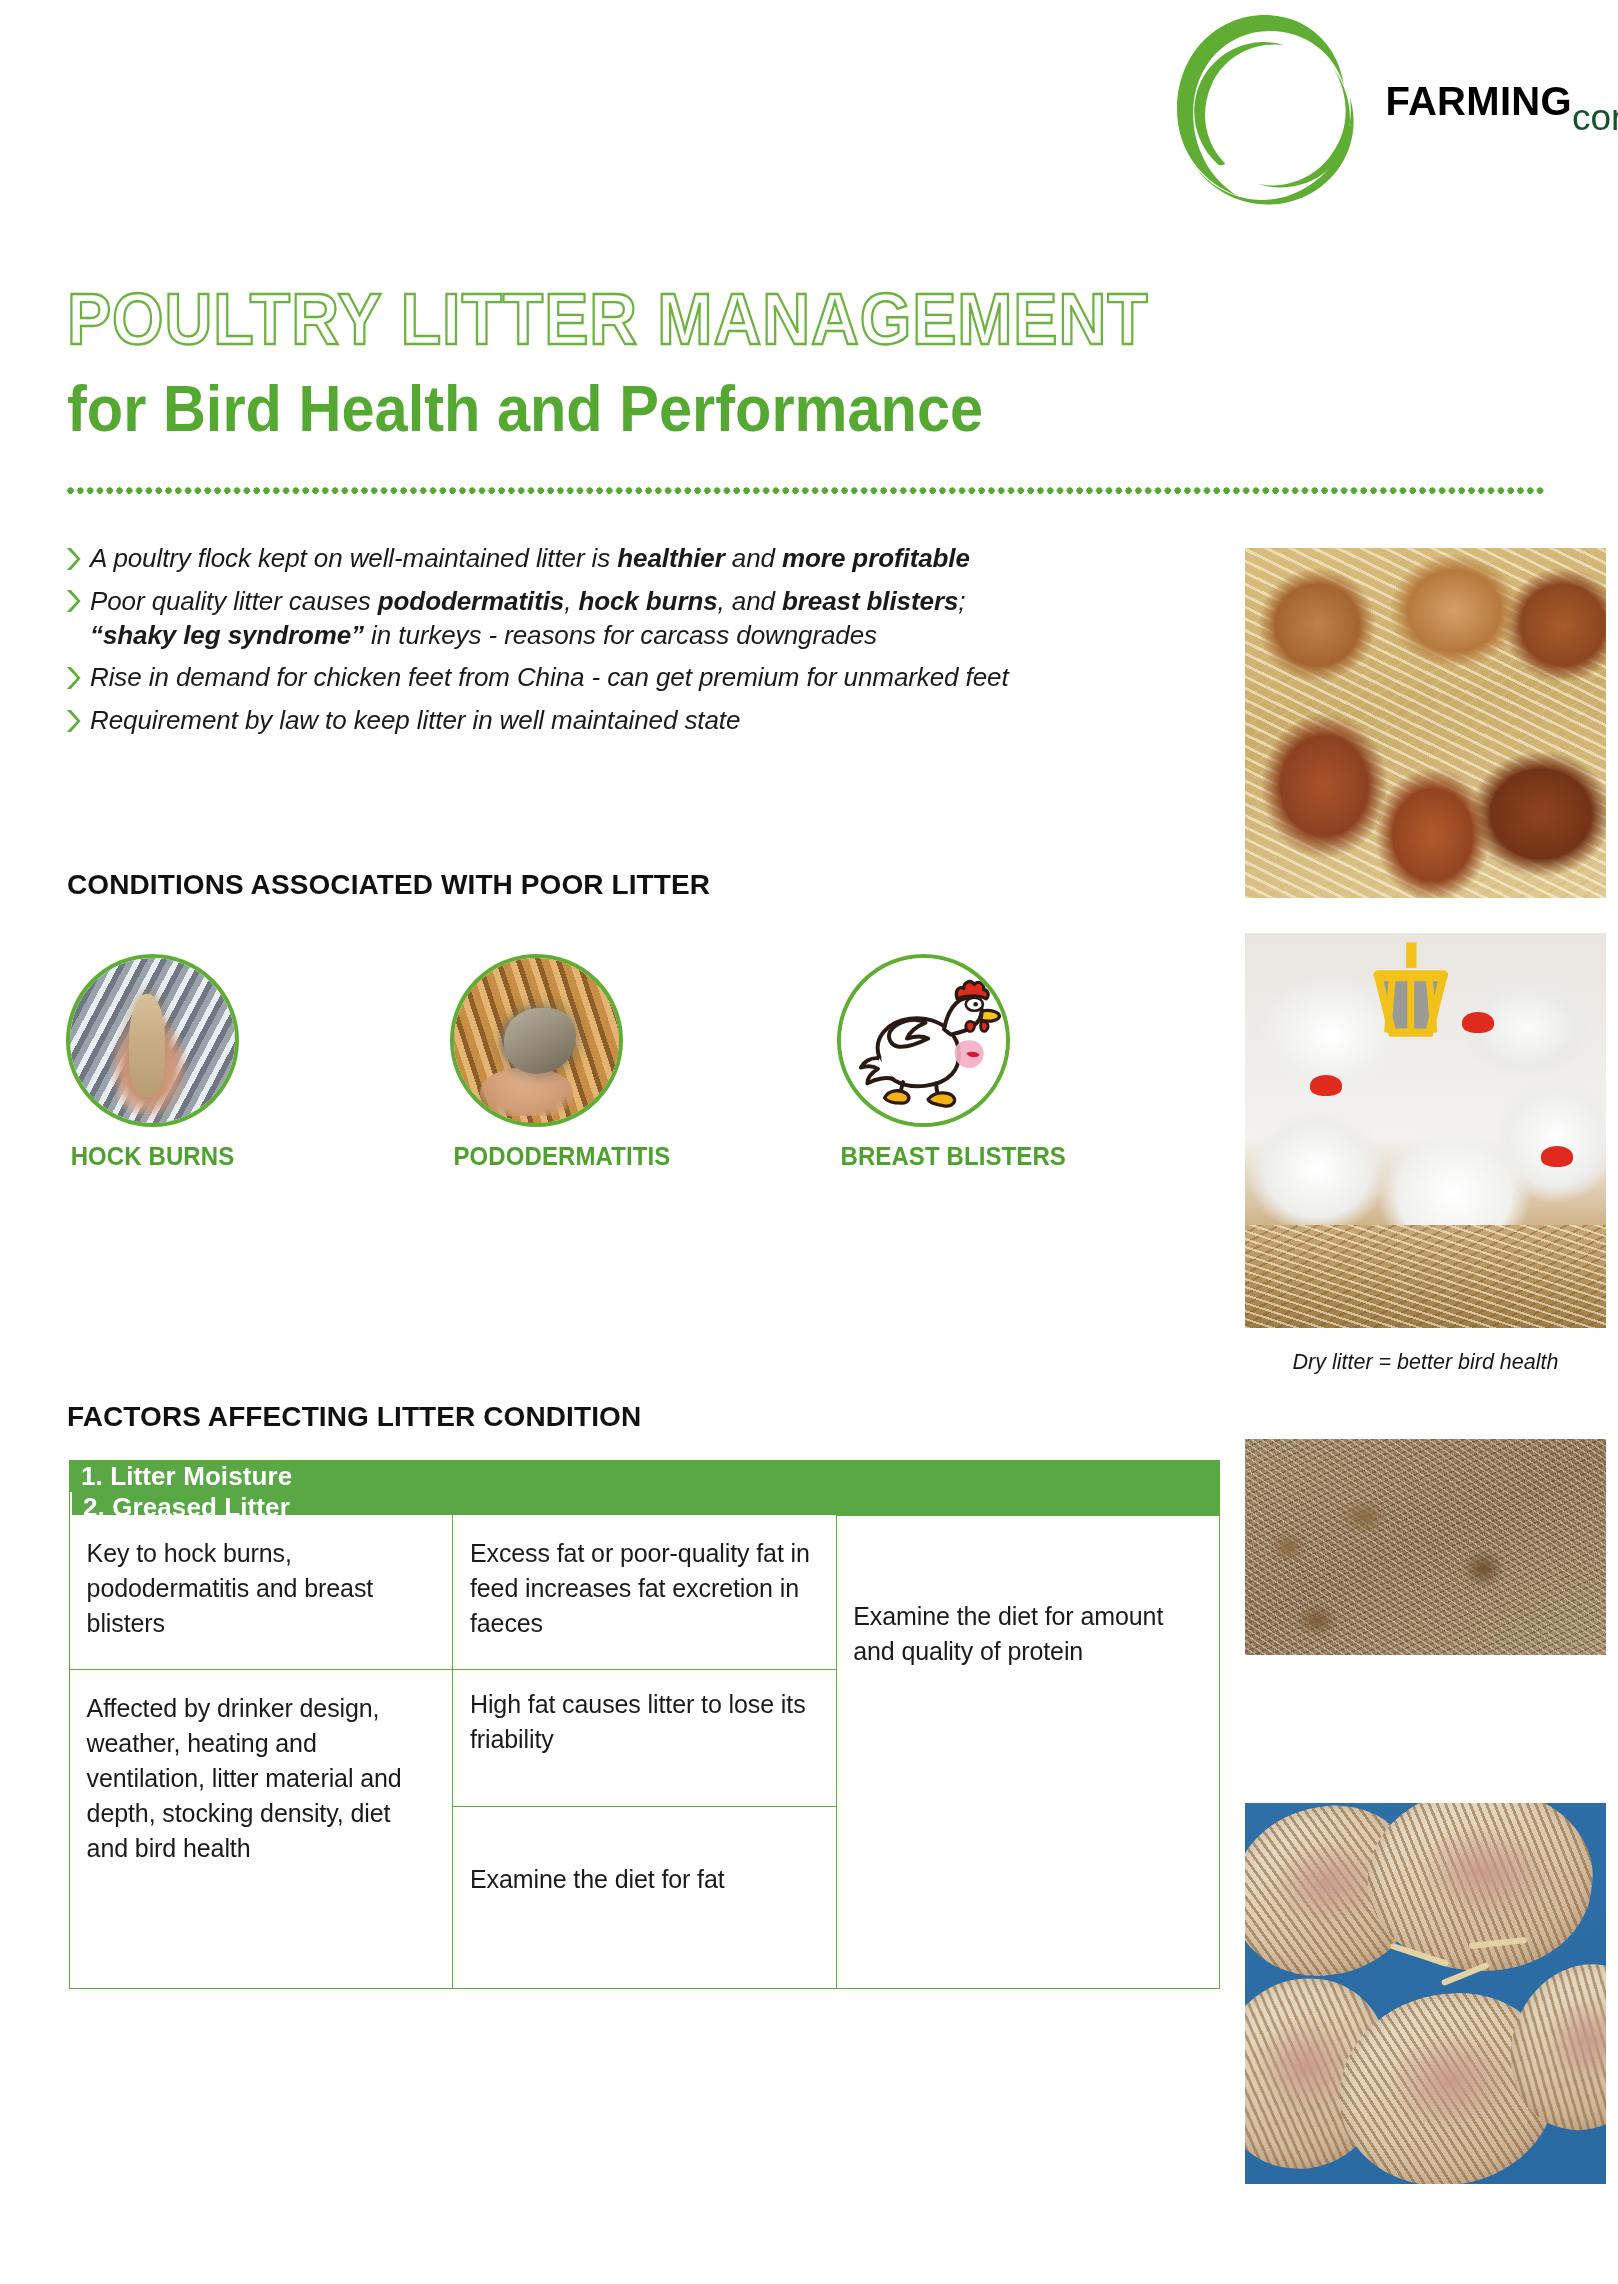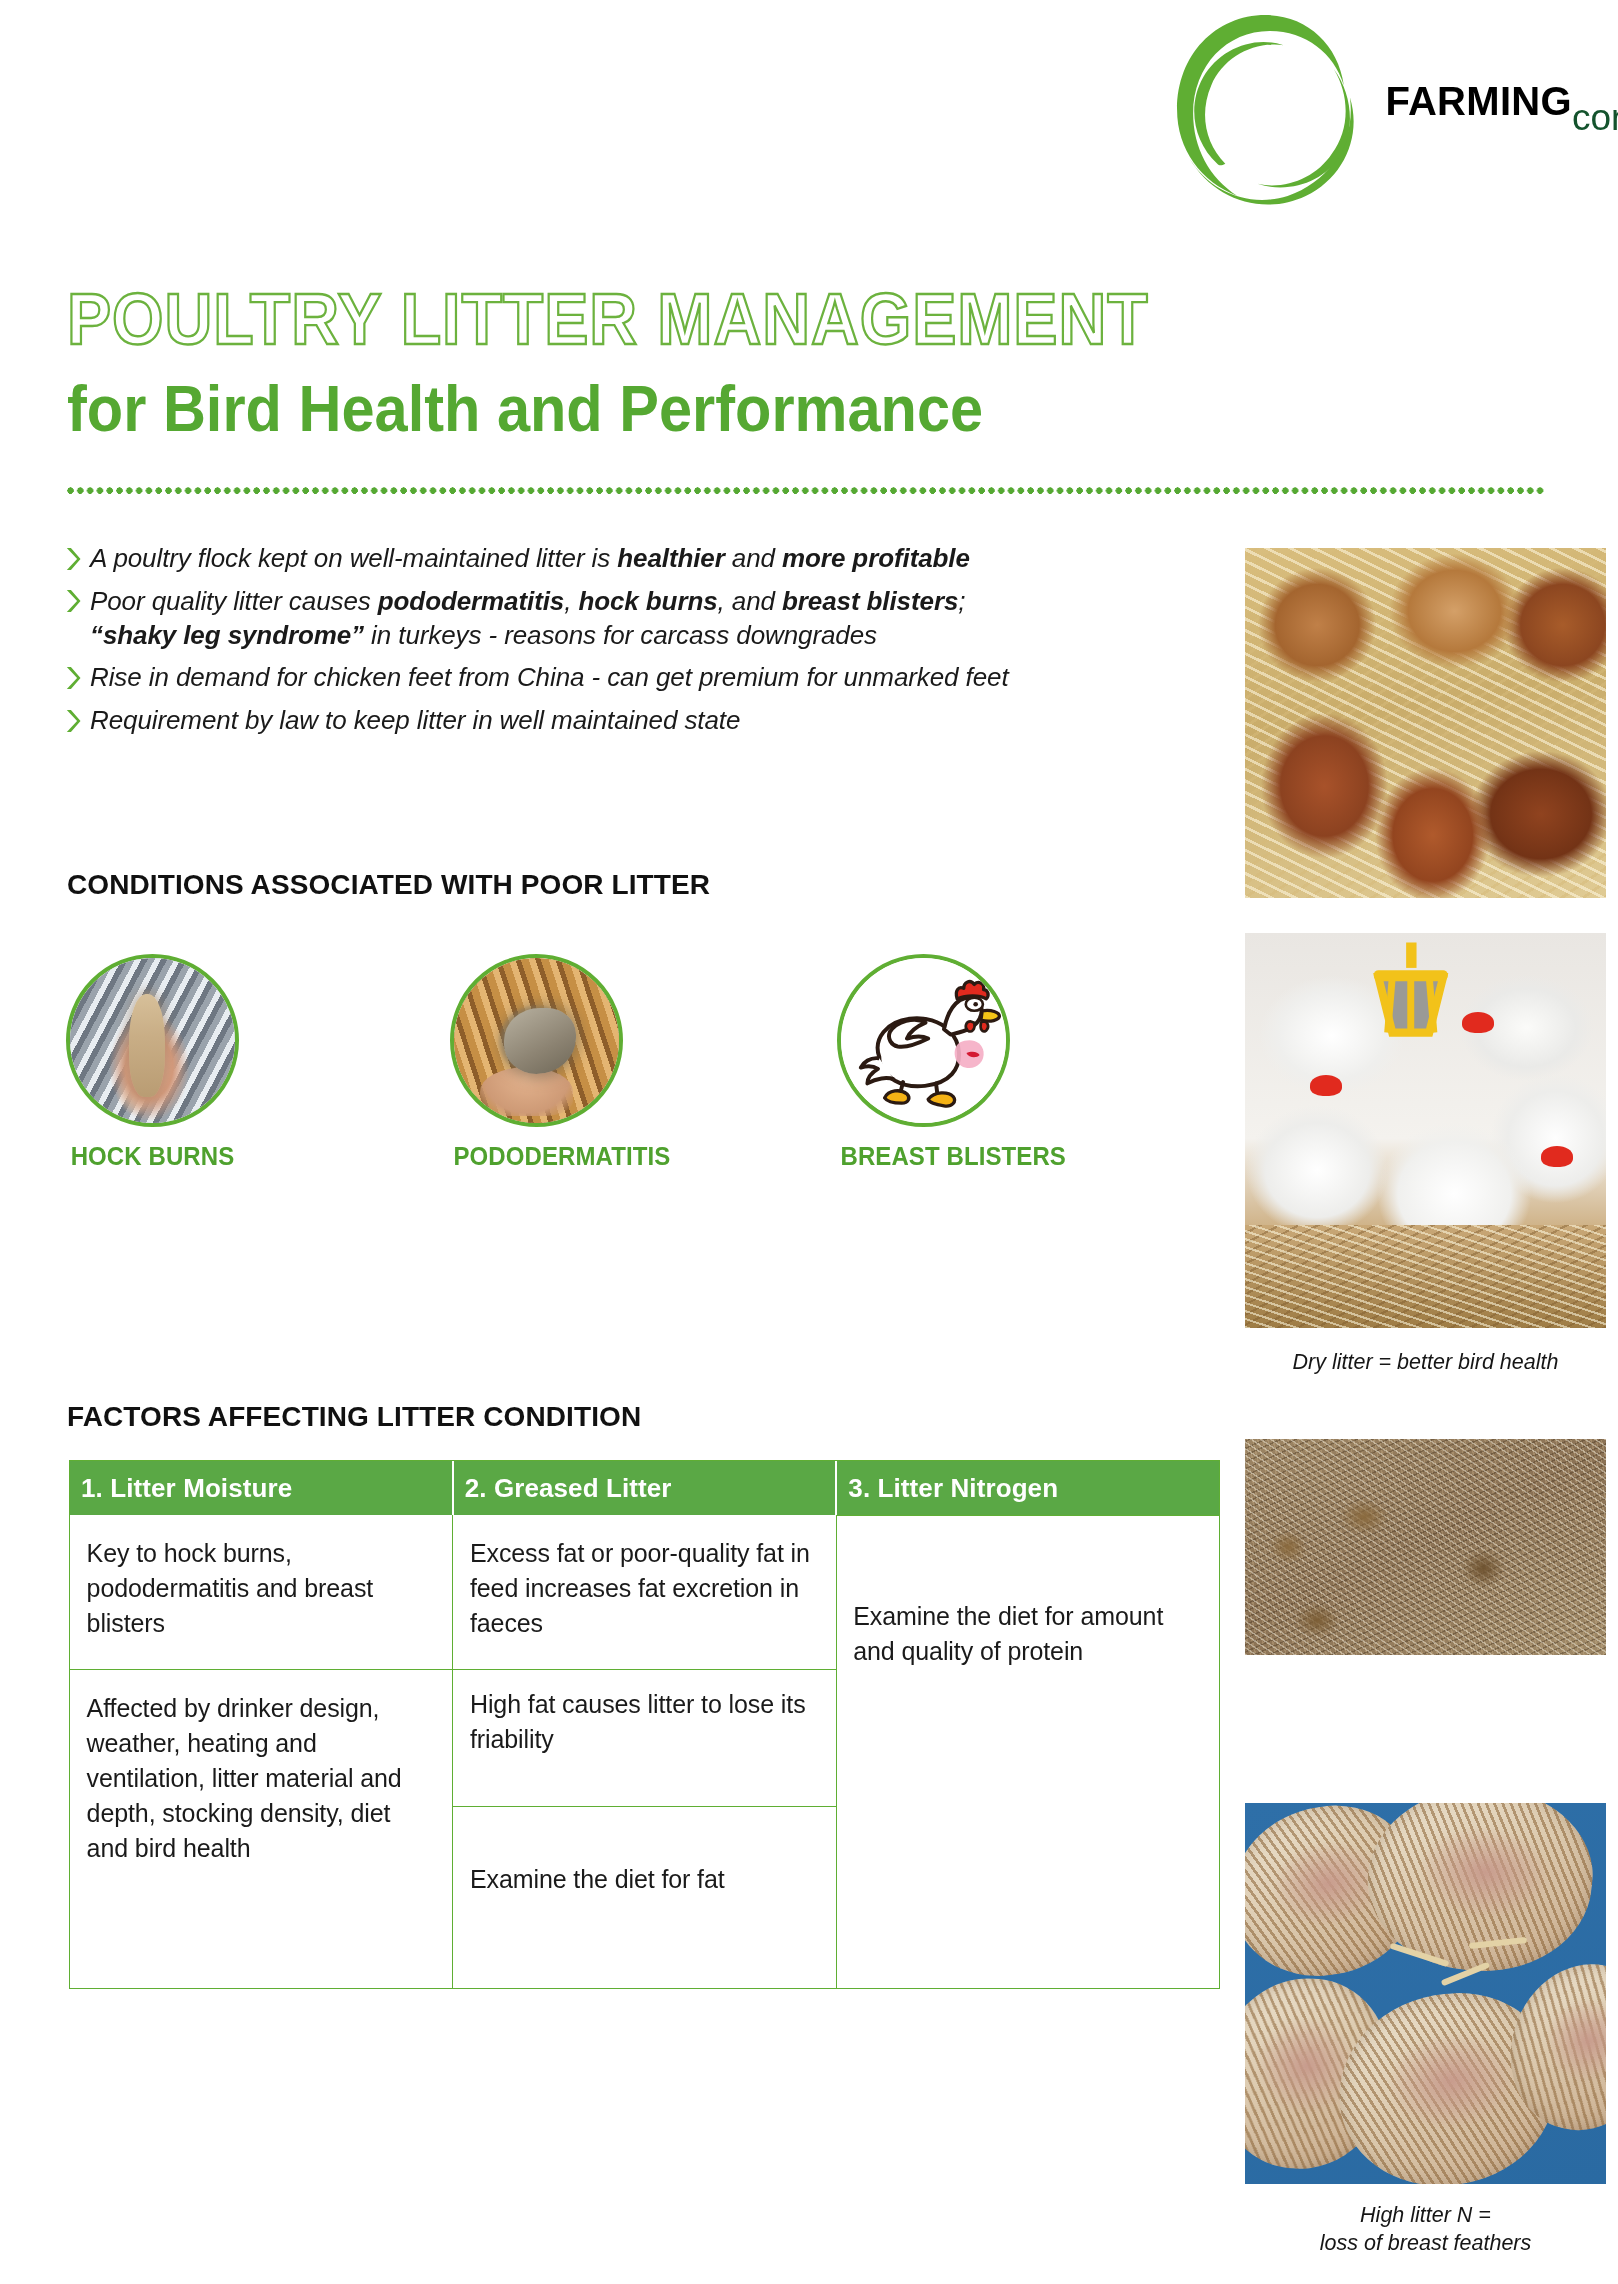--- a/index.html
+++ b/index.html
@@ -245,20 +245,21 @@
     top: 1460px;
     width: 1151px;
     border: 1.4px solid #5FAE33;
     border-collapse: collapse;
     background: #ffffff;
   }
   .tbl-head {
     display: flex;
     background: #5AA845;
     height: 54px;
+    flex-direction: column;
   }
   .tbl-head .th {
     flex: 1 1 0;
     display: flex;
     align-items: center;
     padding: 0 11px;
     color: #ffffff;
     font-size: 26px;
     font-weight: 700;
     letter-spacing: 0.1px;
@@ -580,19 +581,15 @@
       <div class="bird b1"></div>
       <div class="bird b2"></div>
       <div class="bird b3"></div>
       <div class="bird b4"></div>
       <div class="bird b5"></div>
       <div class="leg l1"></div>
       <div class="leg l2"></div>
       <div class="leg l3"></div>
     </div>
   </div>
-  <div class="cap" id="cap-high">
-    <div>High litter N =</div>
-    <div>loss of breast feathers</div>
-  </div>
 
 </div>
 
 
 </body></html>

